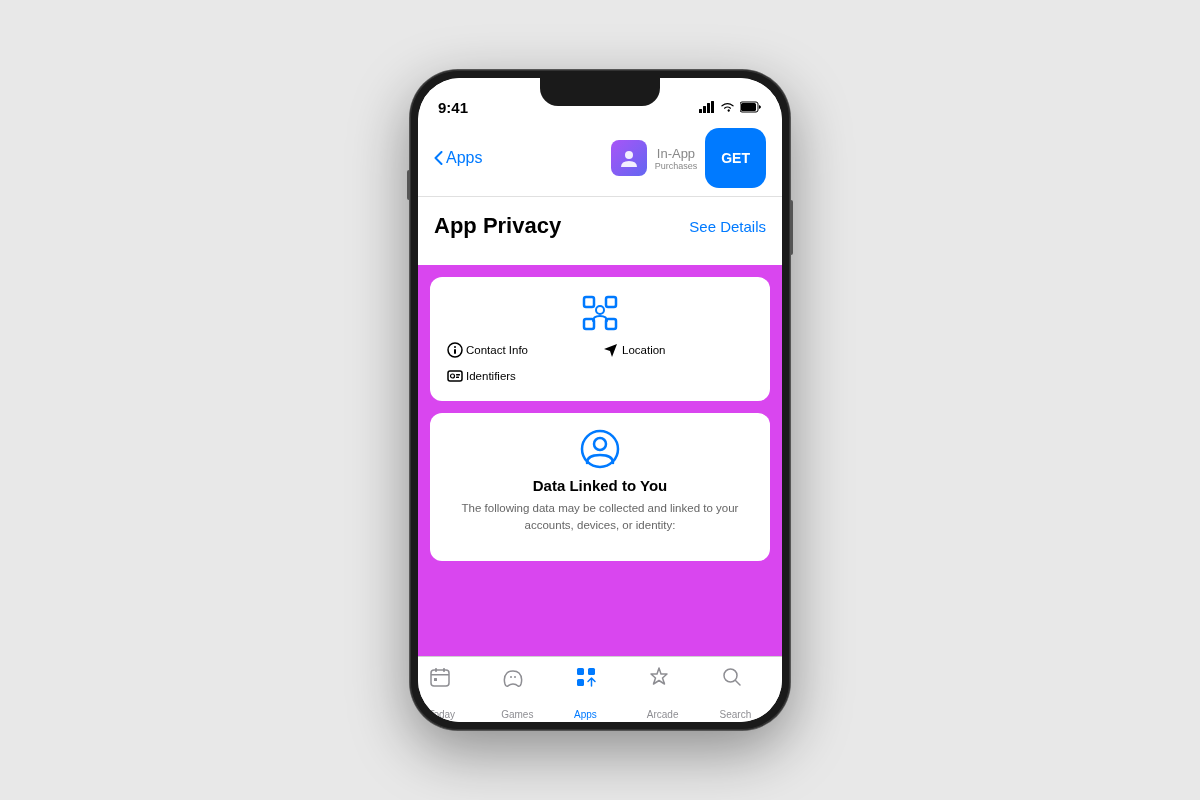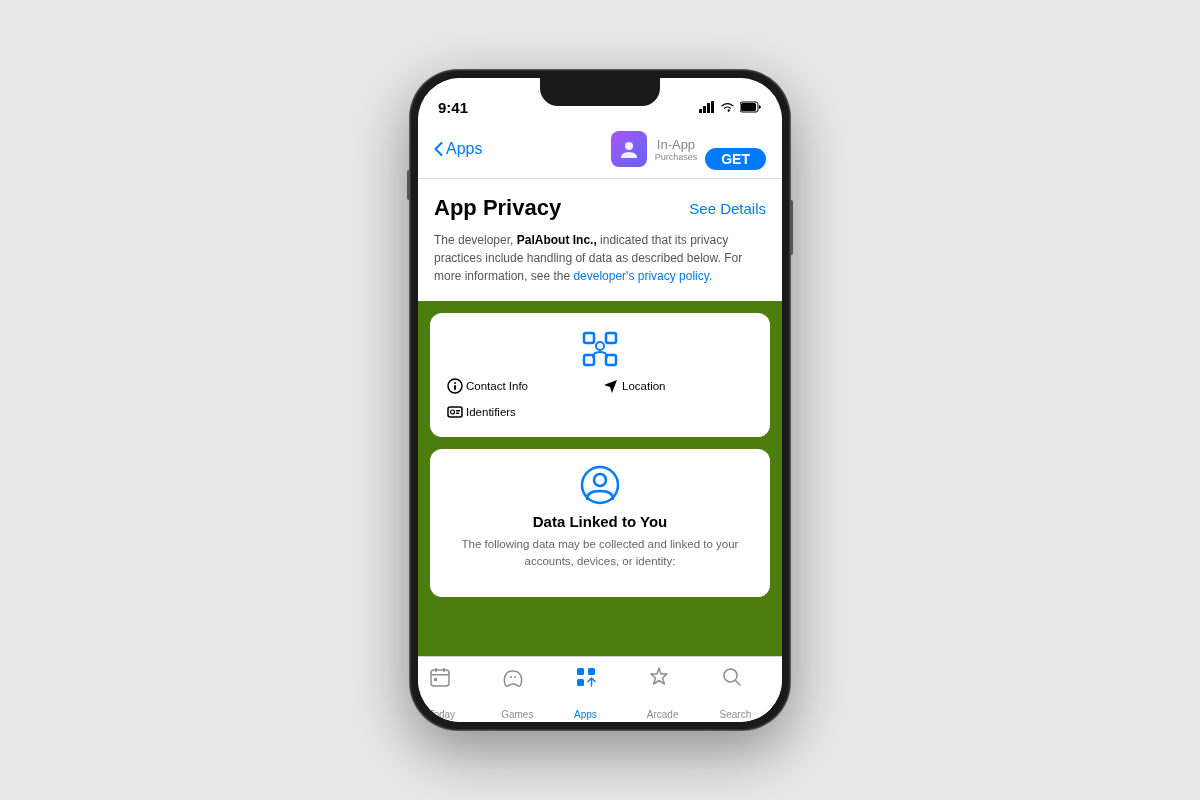--- a/index.html
+++ b/index.html
@@ -153,32 +153,31 @@
     .purchases-label {
       font-size: 9px;
       color: #888;
     }
 
     .get-button {
       background: #007AFF;
       color: white;
       border: none;
       border-radius: 14px;
-      padding: 3px 16px;
+      padding: 22px 16px;
       font-size: 14px;
       font-weight: 600;
       cursor: pointer;
-      margin-top: 20px;
     }
 
     
     .content {
       flex: 1;
       overflow-y: auto;
-      background: #4d7c0f;
+      background: #d946ef;
       padding-bottom: 0;
     }
 
     .content::-webkit-scrollbar { display: none; }
 
     .content-top {
       background: #fff;
       padding: 16px 16px 16px;
     }
 
@@ -371,23 +370,20 @@
       </div>
     </div>
 
     <div class="content">
 
       <div class="content-top">
         <div class="page-title-row">
           <span class="page-title">App Privacy</span>
           <span class="see-details">See Details</span>
         </div>
-        <p class="privacy-description">
-          <span>The developer, </span><strong>PalAbout Inc.,</strong><span> indicated that its privacy practices include handling of data as described below. For more information, see the </span><a class="privacy-link">developer's privacy policy</a><span>.</span>
-        </p>
       </div>
 
       <div class="cards-area">
 
         <div class="privacy-card">
           <div class="card-icon-area">
 
             <svg width="40" height="40" viewBox="0 0 40 40" fill="none">
               <rect x="4" y="4" width="10" height="10" rx="2" stroke="#007AFF" stroke-width="2.5" fill="none"></rect>
               <rect x="26" y="4" width="10" height="10" rx="2" stroke="#007AFF" stroke-width="2.5" fill="none"></rect>

